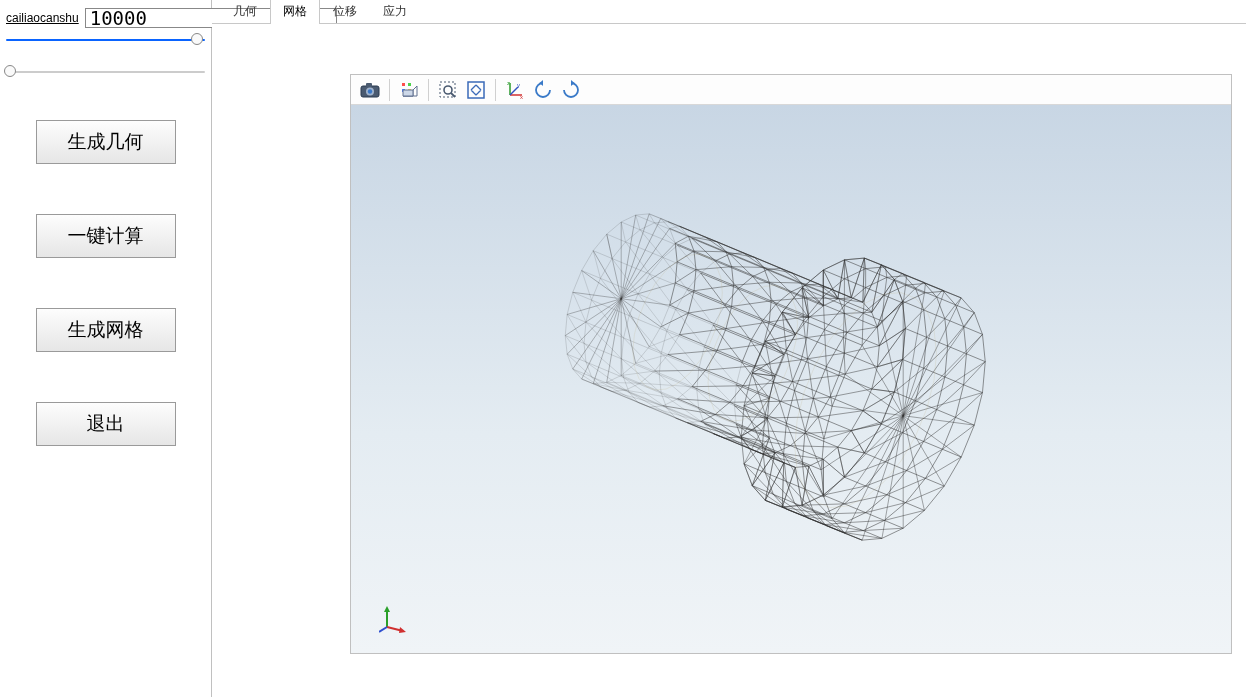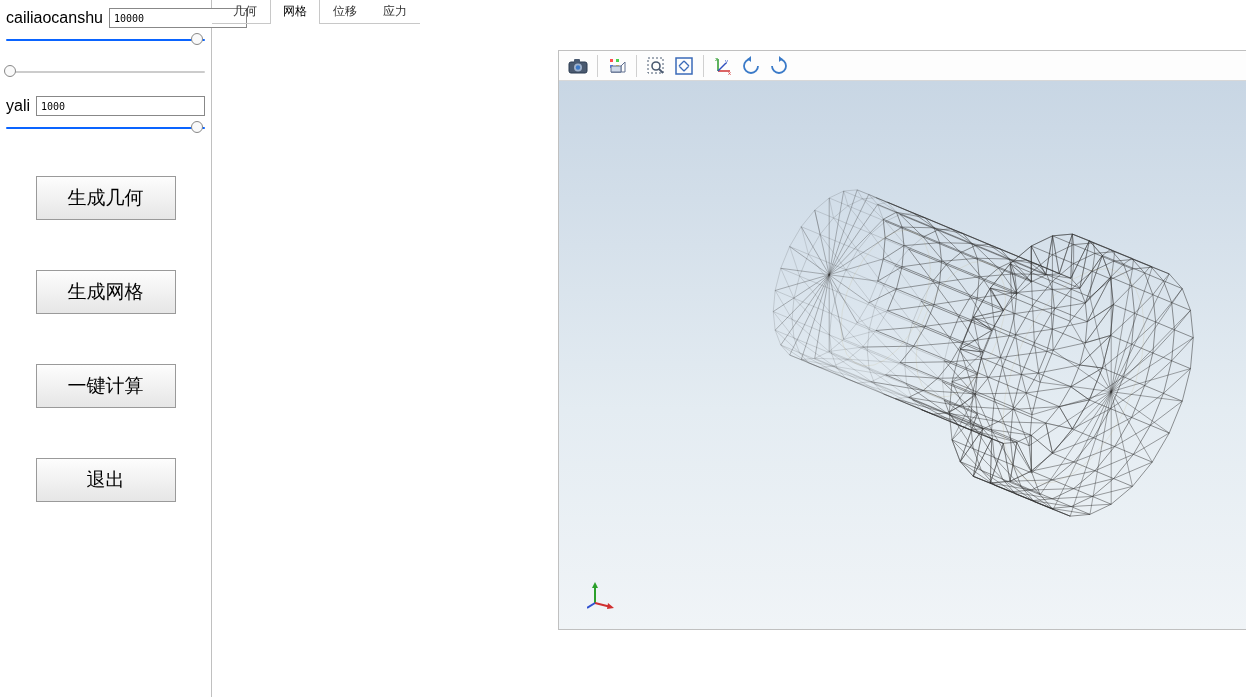--- a/index.html
+++ b/index.html
@@ -2,29 +2,29 @@
 <html><head>
 <meta charset="utf-8">
 <style>
   html,body{margin:0;padding:0;width:1246px;height:697px;font-family:"Microsoft YaHei","Segoe UI",Arial,sans-serif;font-size:12px;background:#fff;color:#000;}
   *{box-sizing:border-box;}
   .app{display:flex;width:100%;height:100%;}
   
   .sidebar{width:212px;height:100%;border-right:1px solid #c0c0c0;padding:8px 6px 0 6px;}
   .param{margin-bottom:16px;}
   .param-row{display:flex;align-items:center;gap:6px;margin-bottom:4px;}
-  .param-row label{font-size:16px;white-space:nowrap;}
-  .param-row input[type=text]{flex:1;height:20px;border:1px solid #888;font-family:Consolas,monospace;font-size:10px;padding:0 4px;background:#fff;}
+  .param-row label{font-size:12px;white-space:nowrap;text-decoration:underline;}
+  .param-row input[type=text]{flex:1;height:20px;border:1px solid #888;font-family:Consolas,monospace;font-size:19px;padding:0 4px;background:#fff;}
   .slider-wrap{position:relative;height:16px;}
   .slider-track{position:absolute;top:7px;left:0;right:0;height:2px;background:#0a64ff;border-radius:1px;}
   .slider-thumb{position:absolute;top:1px;width:12px;height:12px;border-radius:50%;background:#fafafa;border:1px solid #888;}
   .btn-group{margin-top:40px;}
   .big-btn{display:block;width:140px;height:44px;margin:0 auto 50px auto;border:1px solid #9a9a9a;background:linear-gradient(#fdfdfd,#e6e6e6);font-size:19px;cursor:pointer;}
   
-  .main{flex:1;display:flex;flex-direction:row;}
+  .main{flex:1;display:flex;flex-direction:column;}
   .tabs{height:24px;border-bottom:1px solid #c8c8c8;display:flex;align-items:flex-end;padding-left:8px;}
   .tab{padding:4px 12px;font-size:12px;cursor:pointer;border:1px solid transparent;border-bottom:none;position:relative;top:1px;}
   .tab.active{border-color:#c8c8c8;background:#fff;}
   .tab:not(.active){color:#333;}
   .content{flex:1;position:relative;background:#fff;}
   .viewport-frame{position:absolute;left:138px;top:50px;width:882px;height:580px;border:1px solid #c0c0c0;display:flex;flex-direction:column;}
   .vtoolbar{height:30px;background:#fdfdfd;border-bottom:1px solid #d8d8d8;display:flex;align-items:center;padding:0 6px;gap:2px;}
   .vsep{width:1px;height:22px;background:#d0d0d0;margin:0 4px;}
   .tool{width:26px;height:26px;display:flex;align-items:center;justify-content:center;border:1px solid transparent;border-radius:3px;cursor:pointer;}
   .tool svg{display:block;}
@@ -51,35 +51,25 @@
     </div>
 
     <div class="param">
       <div class="slider-wrap">
         <div class="slider-track" style="background:#ccc;"></div>
         <div class="slider-track" style="width:4%;"></div>
         <div class="slider-thumb" style="left:calc(2% - 6px);"></div>
       </div>
     </div>
 
-    <div class="param">
-      <div class="param-row">
-        <label>yali</label>
-        <input type="text" value="1000" style="">
-      </div>
-      <div class="slider-wrap">
-        <div class="slider-track"></div>
-        <div class="slider-thumb" style="left:calc(96% - 6px);"></div>
-      </div>
-    </div>
 
     <div class="btn-group">
       <button class="big-btn">生成几何</button>
+      <button class="big-btn">一键计算</button>
       <button class="big-btn">生成网格</button>
-      <button class="big-btn">一键计算</button>
       <button class="big-btn">退出</button>
     </div>
   </div>
 
   <div class="main">
     <div class="tabs">
       <div class="tab">几何</div>
       <div class="tab active">网格</div>
       <div class="tab">位移</div>
       <div class="tab">应力</div>

